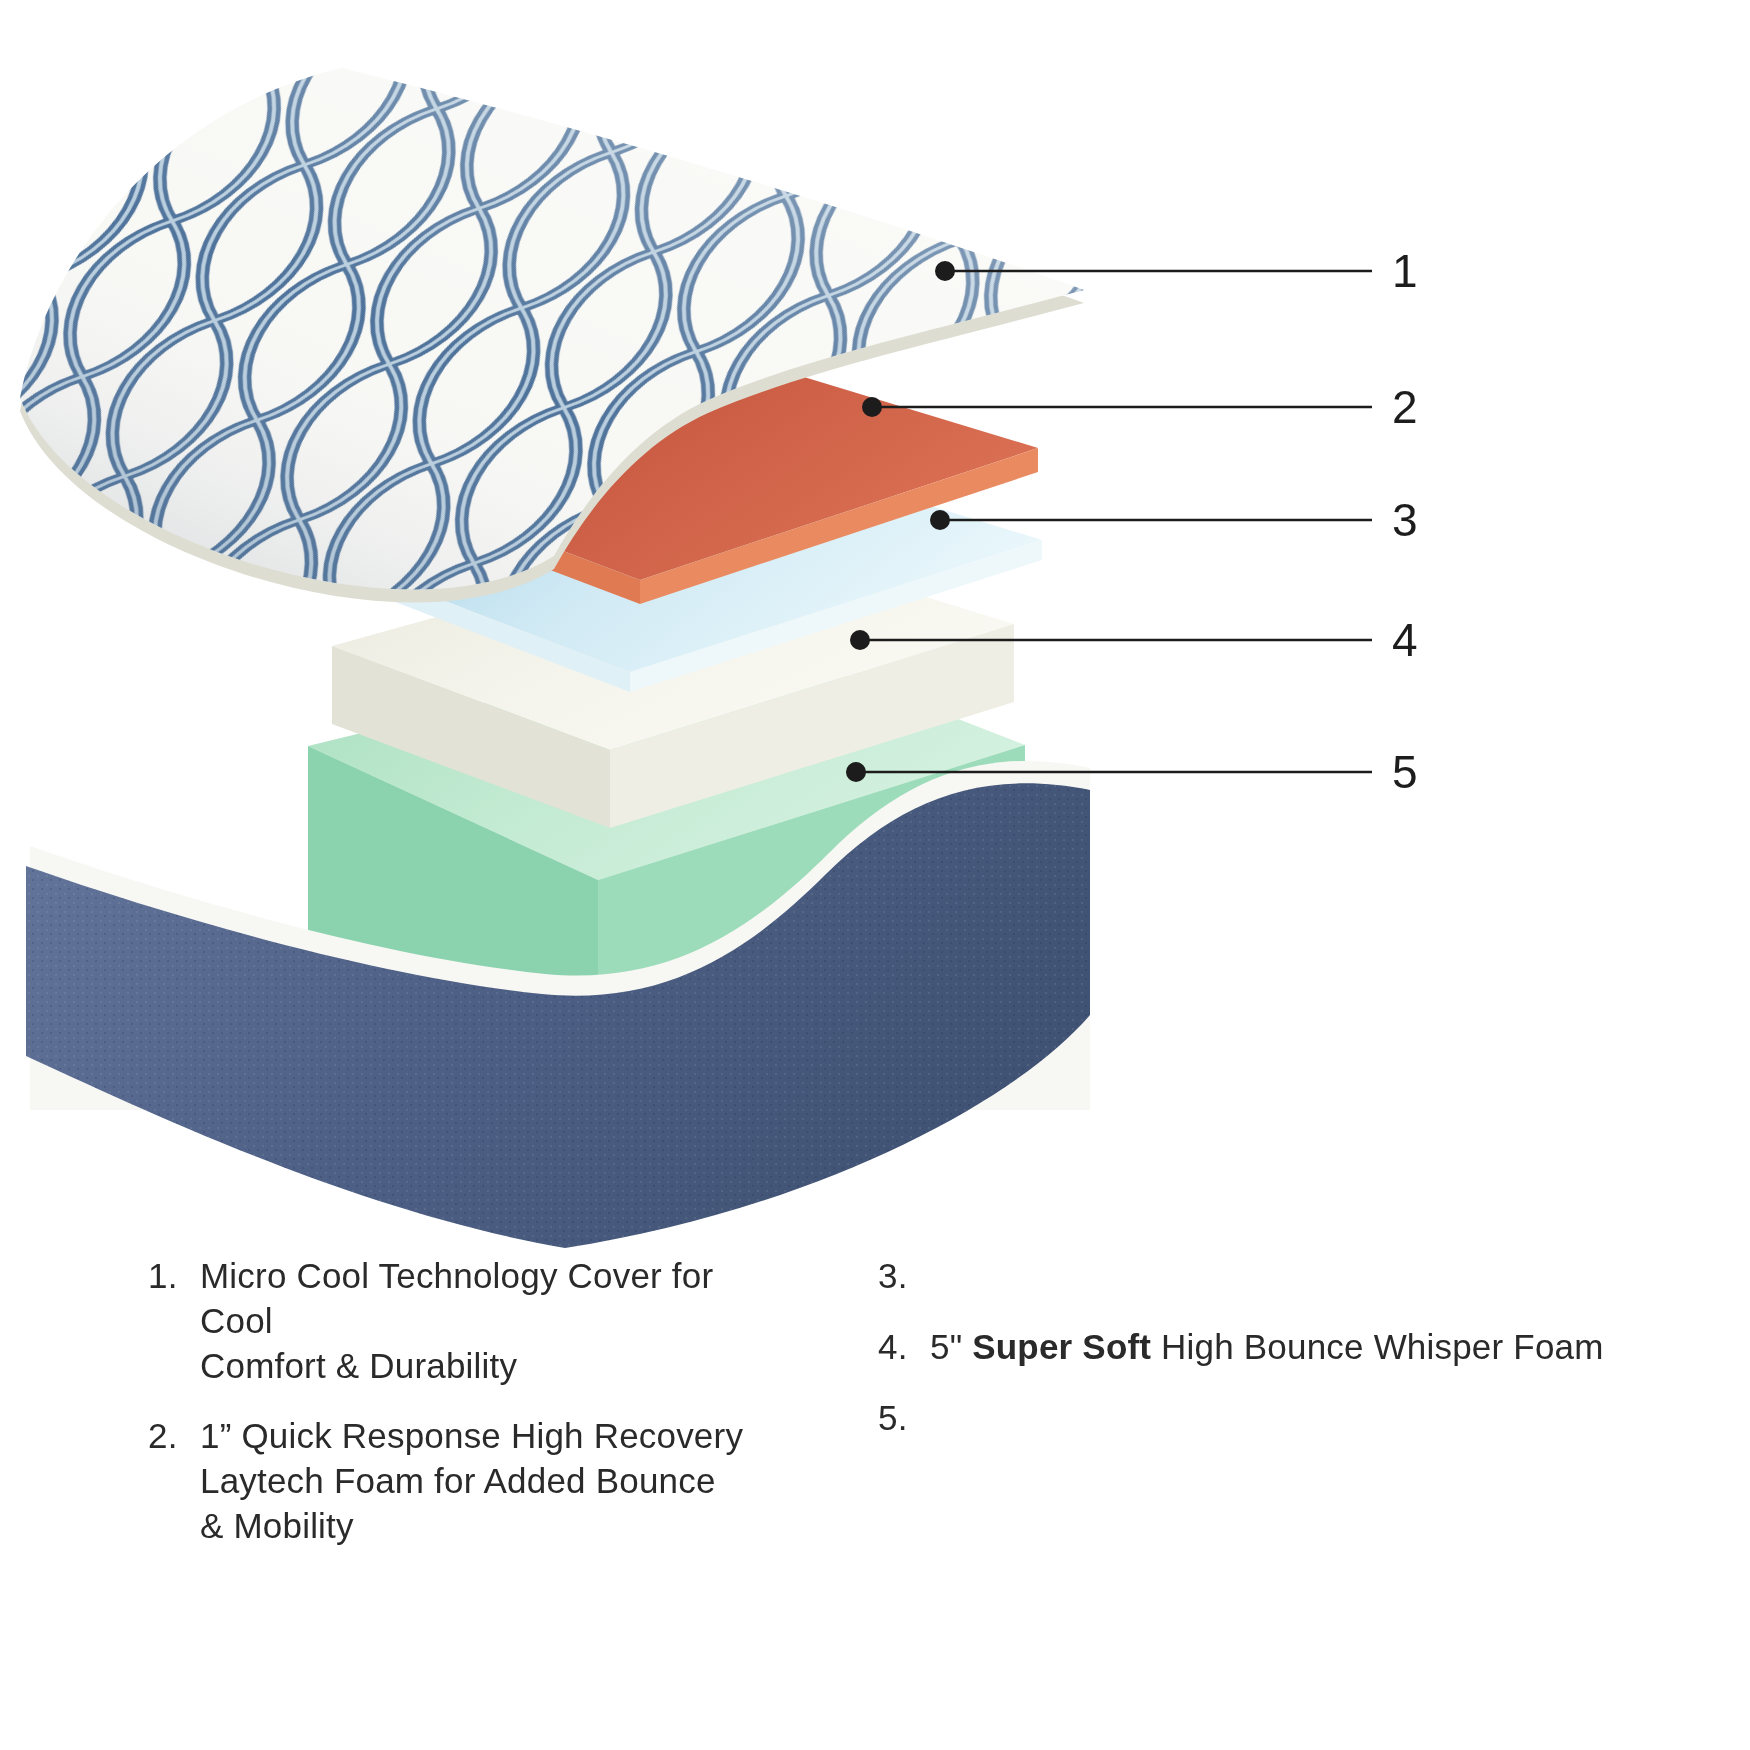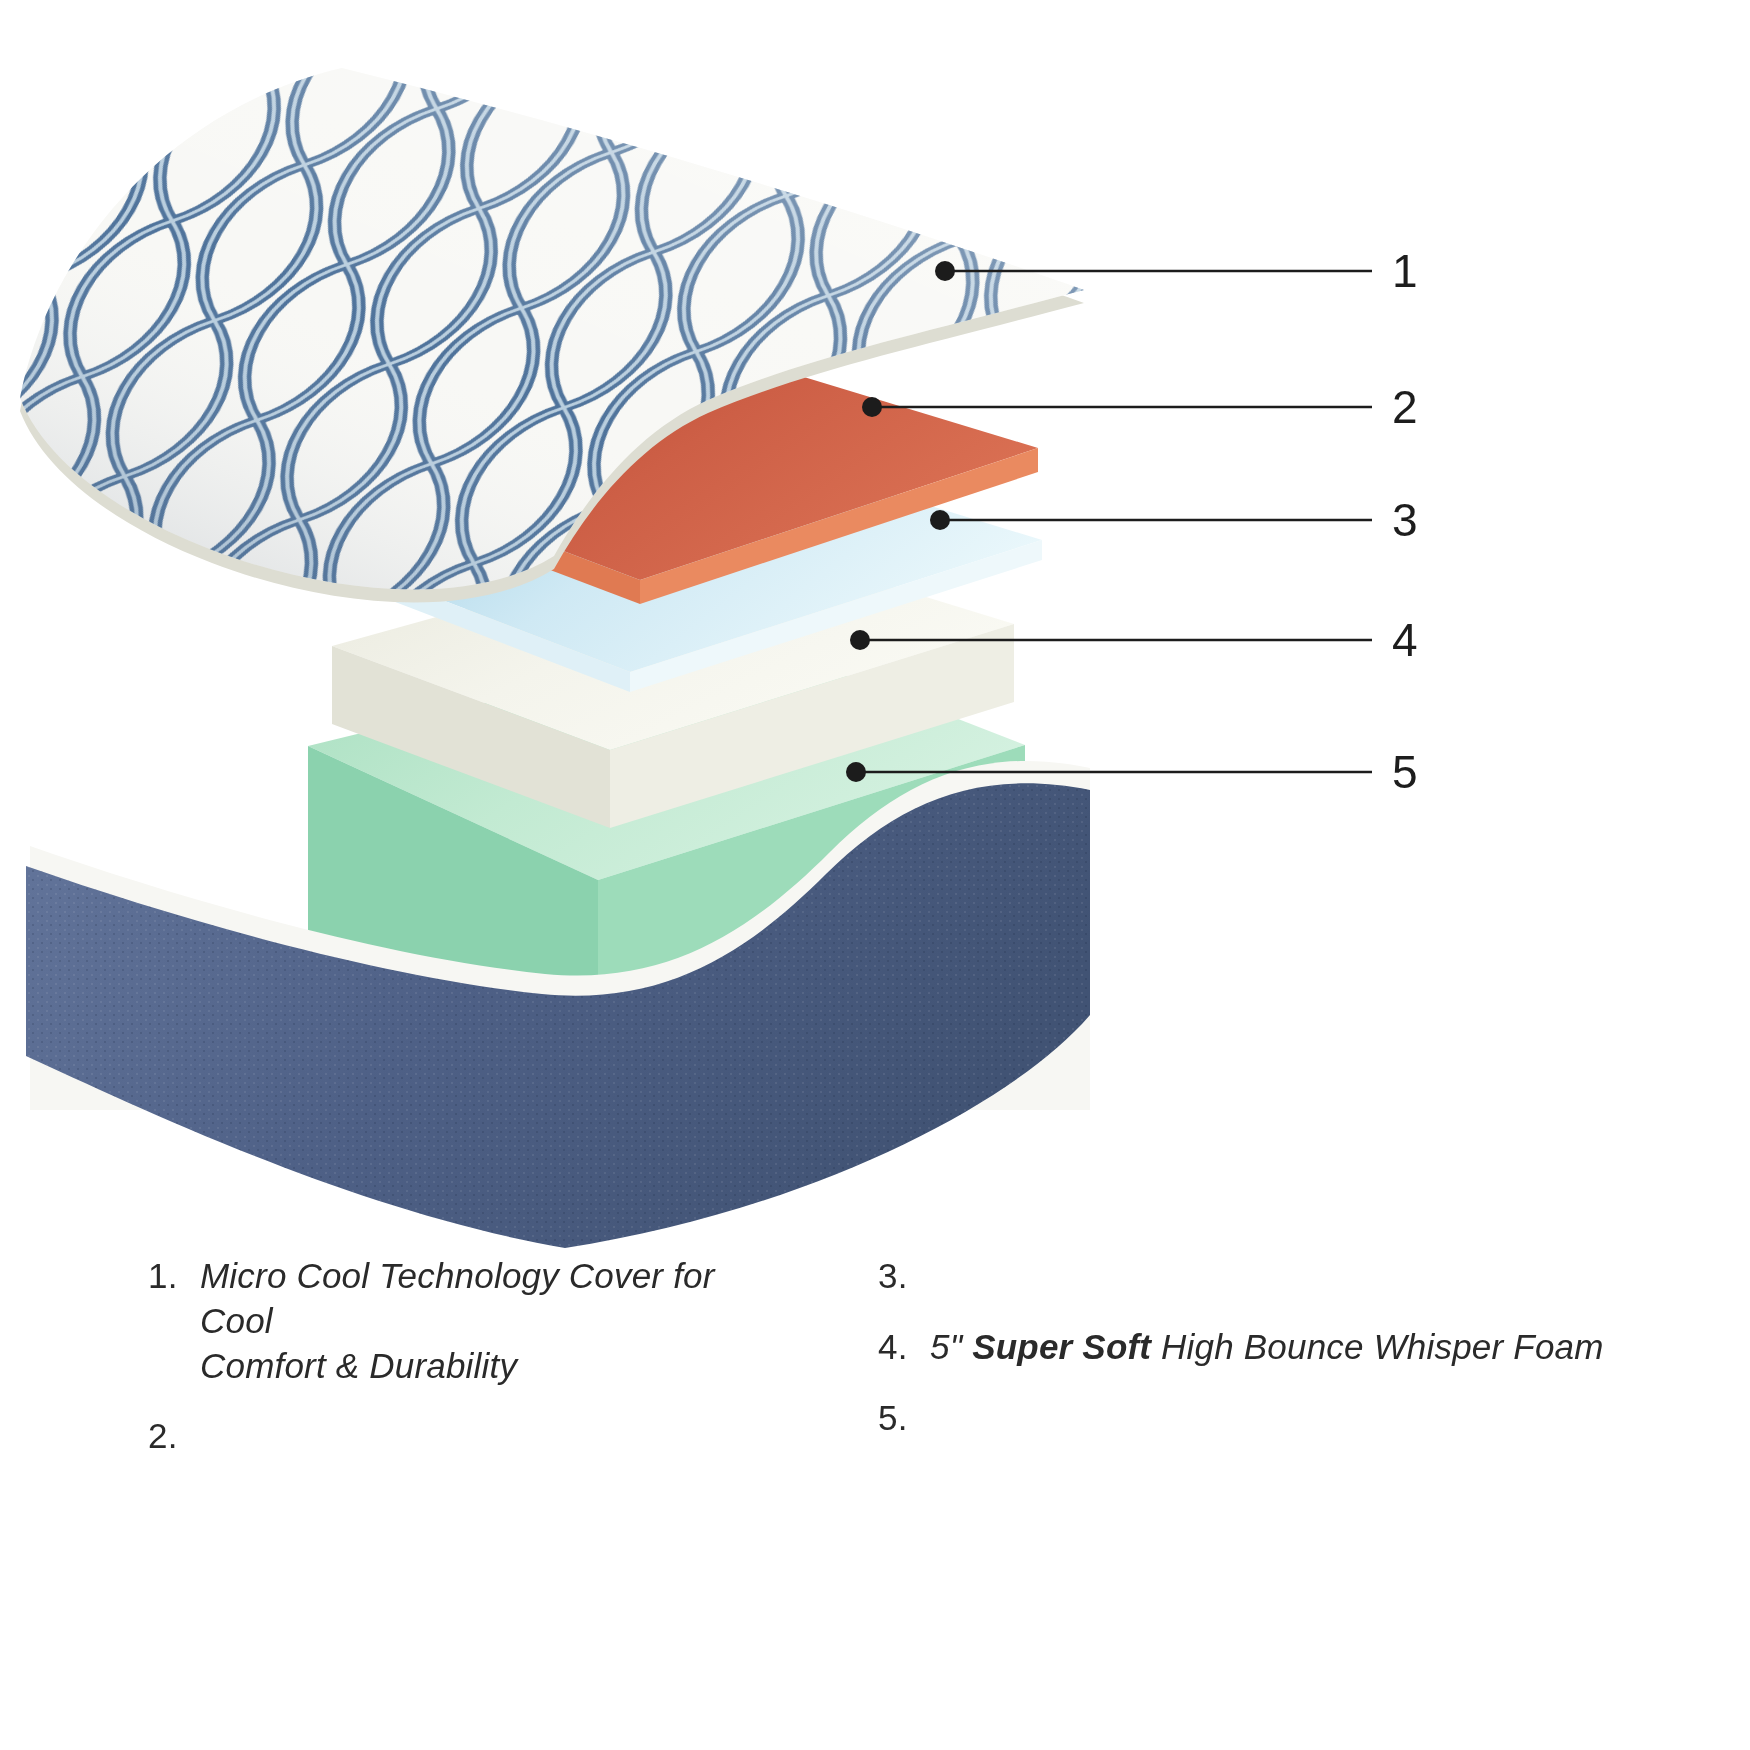--- a/index.html
+++ b/index.html
@@ -5,21 +5,21 @@
   html,body{margin:0;padding:0;background:#ffffff;}
   body{width:1750px;height:1750px;font-family:"Liberation Sans",sans-serif;}
   .stage{position:relative;width:1750px;height:1750px;overflow:hidden;background:#fff;}
   .stage svg{position:absolute;left:0;top:0;}
   .legend{position:absolute;left:0;top:1254px;width:1750px;display:flex;color:#2a2a2a;}
   .col{display:flex;flex-direction:column;}
   .col-left{margin-left:148px;width:640px;}
   .col-right{margin-left:90px;width:740px;}
   .item{display:flex;margin-bottom:26px;font-size:35px;line-height:1.28;font-weight:400;letter-spacing:.2px;}
   .num{flex:0 0 52px;}
-  .txt{white-space:pre-line;font-style:italic;}
+  .txt{white-space:pre-line;}
   .txt b{font-weight:bold;}
   .callout-number{font-size:46px;fill:#1d1d1d;font-weight:300;}
 </style>
 </head>
 <body>
 
 <div class="stage">
 
   <svg width="1750" height="1260" viewBox="0 0 1750 1260">
     <defs>
@@ -141,20 +141,23 @@
 
   <div class="legend">
     <div class="col col-left">
       <div class="item">
         <span class="num">1.</span>
         <span class="txt">Micro Cool Technology Cover for Cool
 Comfort &amp; Durability</span>
       </div>
       <div class="item">
         <span class="num">2.</span>
+        <span class="txt">1” Quick Response High Recovery
+Laytech Foam for Added Bounce
+&amp; Mobility</span>
       </div>
     </div>
     <div class="col col-right">
       <div class="item">
         <span class="num">3.</span>
       </div>
       <div class="item">
         <span class="num">4.</span>
         <span class="txt"><span>5" </span><b>Super Soft</b><span> High Bounce Whisper Foam</span></span>
       </div>

